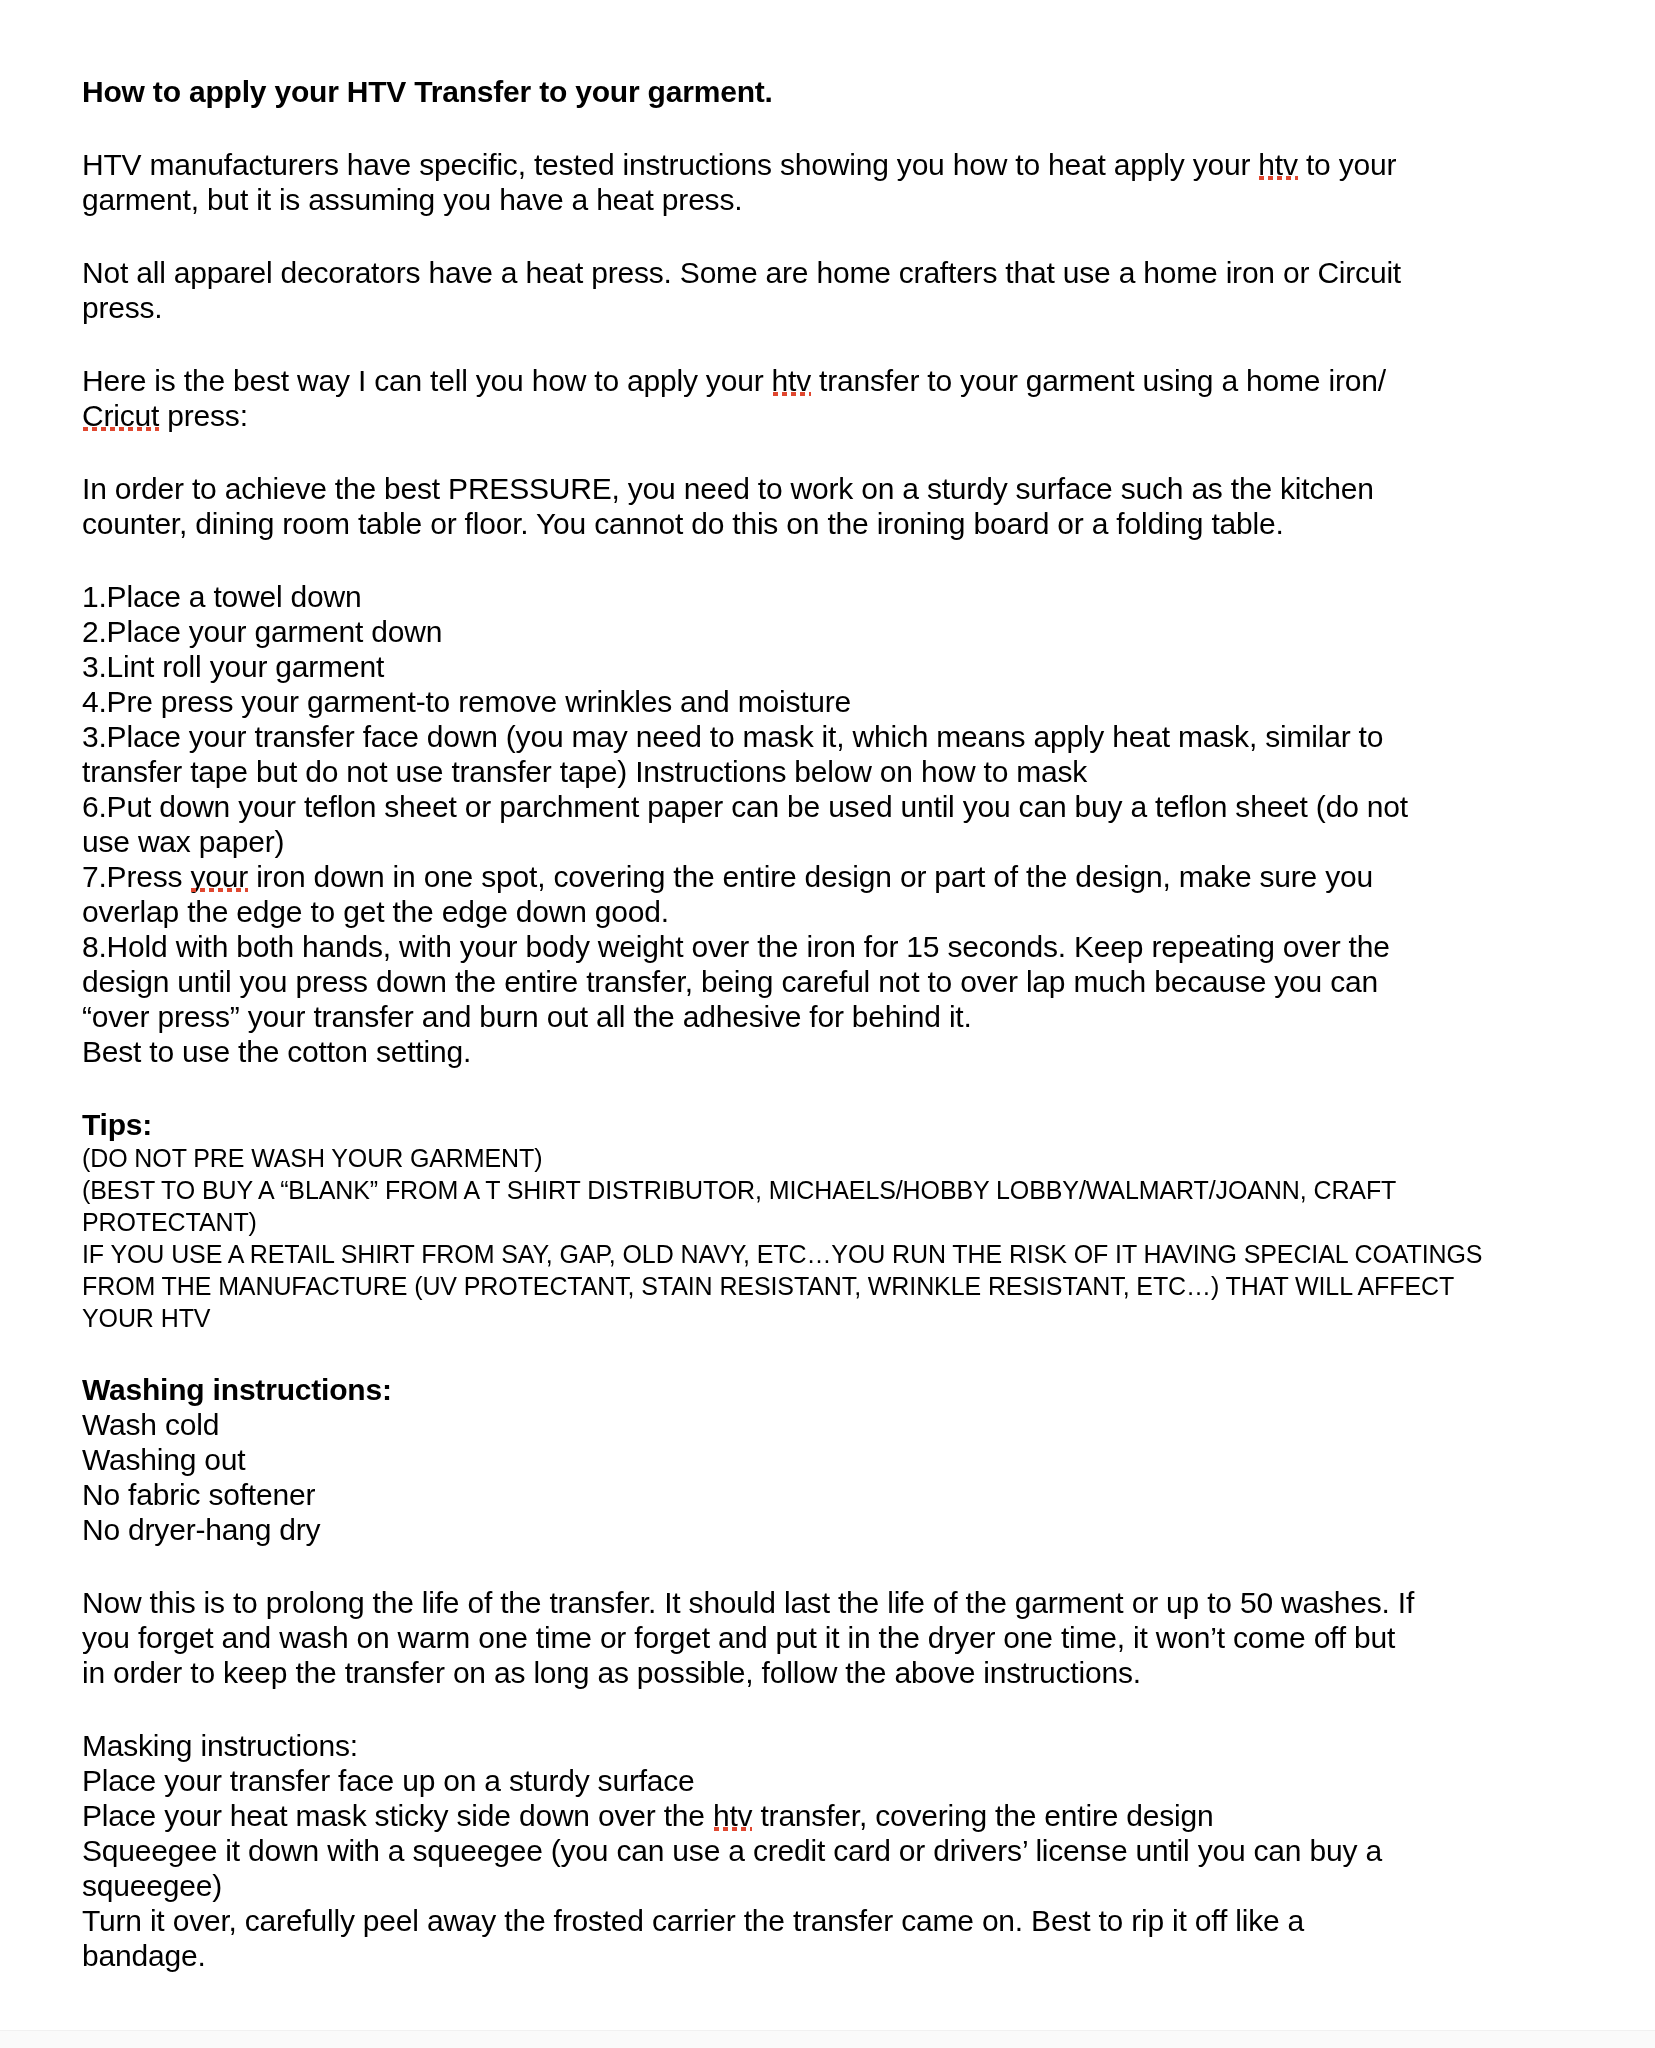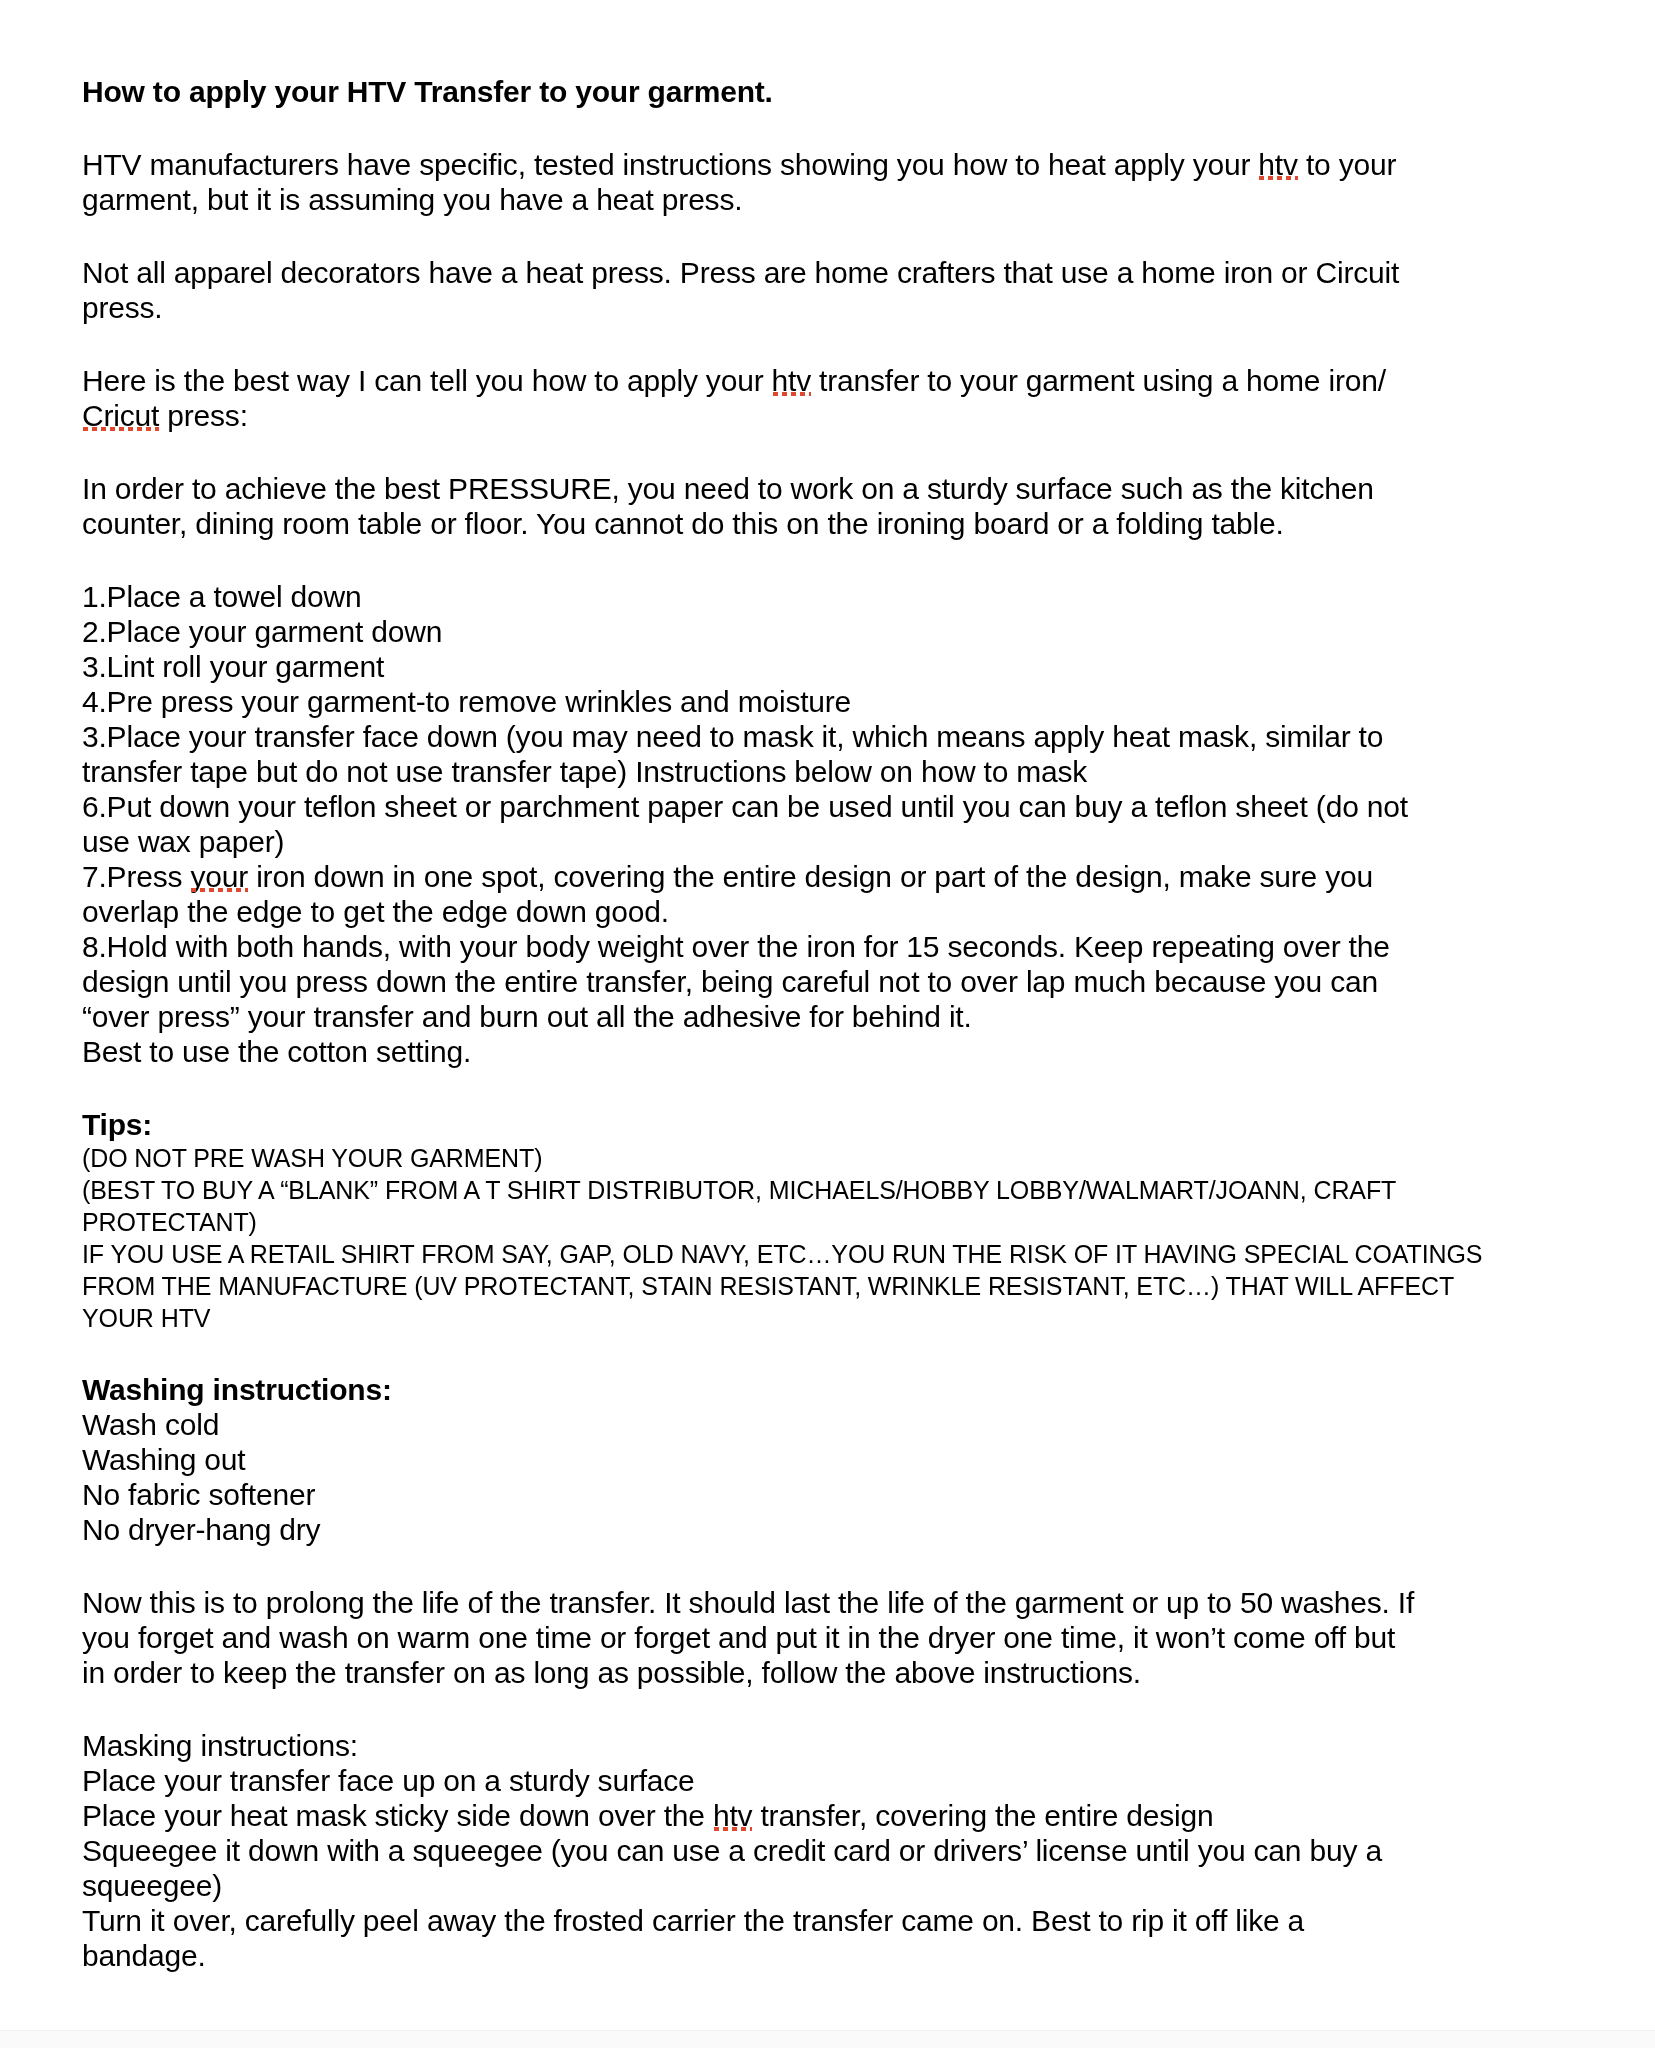--- a/index.html
+++ b/index.html
@@ -68,21 +68,21 @@
 
 <div class="doc">
     <div class="block bold">
       <div class="line"><span>How to apply your HTV Transfer to your garment.</span></div>
     </div>
     <div class="block body">
       <div class="line"><span>HTV manufacturers have specific, tested instructions showing you how to heat apply your </span><span class="misspell">htv</span><span> to your</span></div>
       <div class="line"><span>garment, but it is assuming you have a heat press.</span></div>
     </div>
     <div class="block body">
-      <div class="line"><span>Not all apparel decorators have a heat press. Press are home crafters that use a home iron or Circuit</span></div>
+      <div class="line"><span>Not all apparel decorators have a heat press. Some are home crafters that use a home iron or Circuit</span></div>
       <div class="line"><span>press.</span></div>
     </div>
     <div class="block body">
       <div class="line"><span>Here is the best way I can tell you how to apply your </span><span class="misspell">htv</span><span> transfer to your garment using a home iron/</span></div>
       <div class="line"><span class="misspell">Cricut</span><span> press:</span></div>
     </div>
     <div class="block body">
       <div class="line"><span>In order to achieve the best PRESSURE, you need to work on a sturdy surface such as the kitchen</span></div>
       <div class="line"><span>counter, dining room table or floor. You cannot do this on the ironing board or a folding table.</span></div>
     </div>

